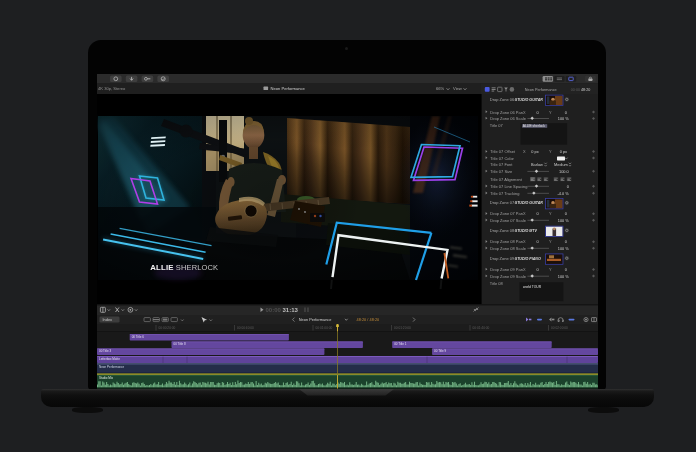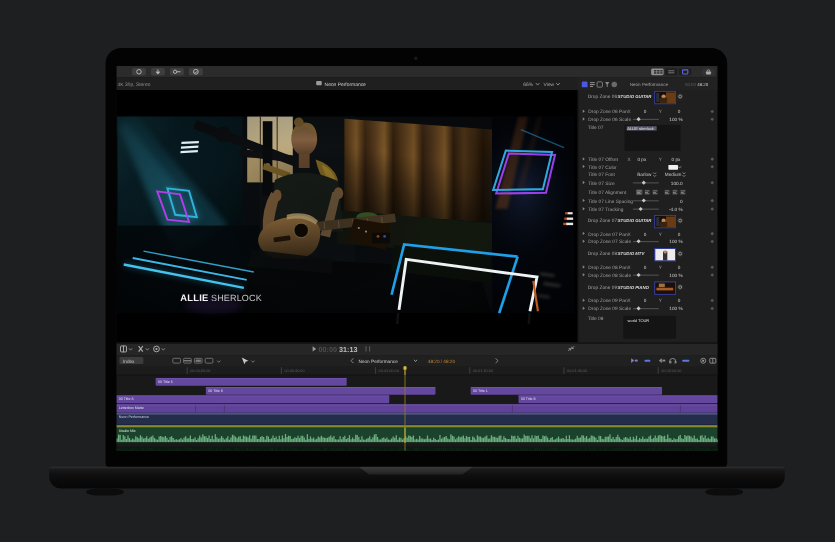--- a/index.html
+++ b/index.html
@@ -1,20 +1,20 @@
 <!DOCTYPE html>
 <html><head><meta charset="utf-8"><style>
 * { margin:0; padding:0; box-sizing:border-box; }
 html,body { width:696px; height:452px; background:#1e1f21; overflow:hidden;
   font-family:"Liberation Sans", sans-serif; }
 #stage { position:relative; width:696px; height:452px; }
 #screen { position:absolute; left:88px; top:40px; width:518px; height:350px;
   background:#030303; border-radius:13px 13px 4px 4px; }
 #cam { position:absolute; left:345px; top:47px; width:3px; height:3px; border-radius:50%; background:#1a1a1a; }
-#content { position:absolute; left:97px; top:55px; width:501px; height:321px; }
+#content { position:absolute; left:97px; top:74px; width:501px; height:321px; }
 #base { position:absolute; left:41px; top:389px; width:613px; height:18px;
   border-radius:2.5px 2.5px 10px 10px;
   background:linear-gradient(180deg,#303030 0,#1a1a1a 2px,#101010 6px,#0a0a0a 12px,#070707 100%); }
 #notch { position:absolute; left:258px; top:0; width:95px; height:6.5px;
   background:linear-gradient(180deg,#3a3a3a,#1f1f1f);
   clip-path:polygon(0 0,100% 0,91% 100%,9% 100%); }
 .foot { position:absolute; top:406.5px; width:31px; height:6px; border-radius:40%; background:#0c0c0c; }
 </style></head>
 <body>
 <div id="stage">

